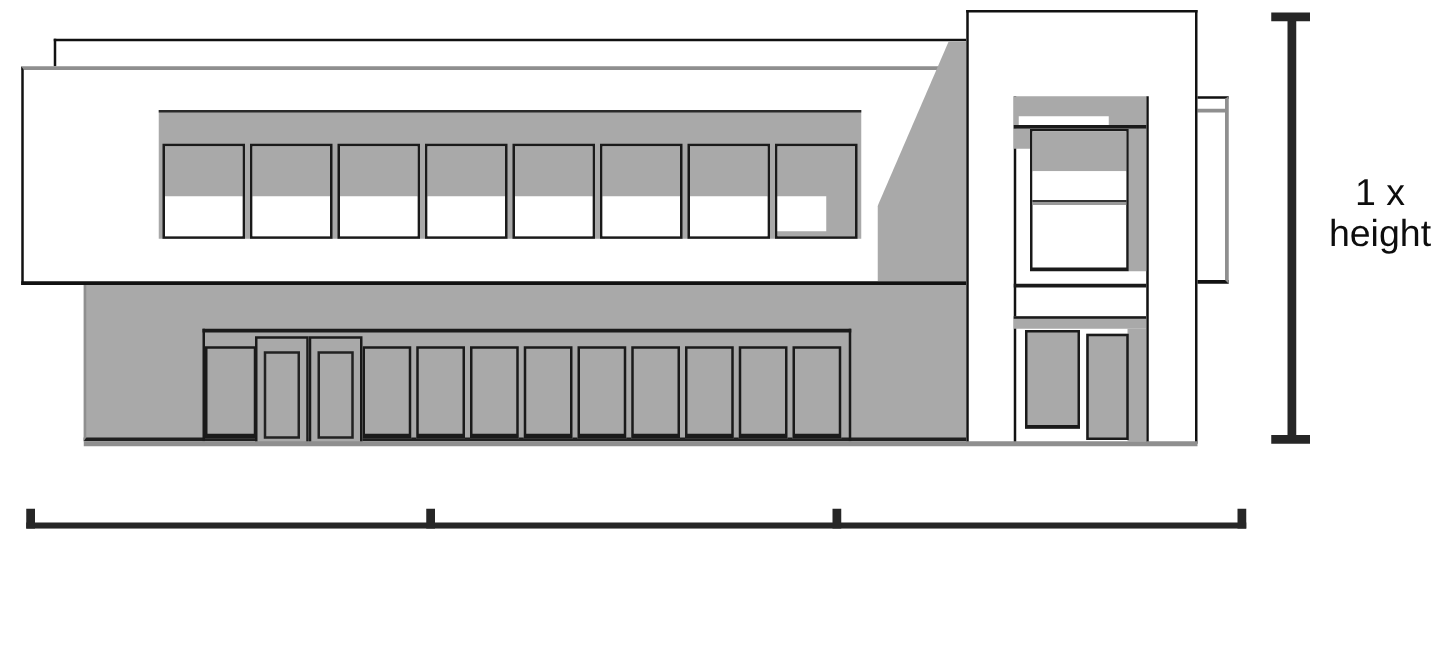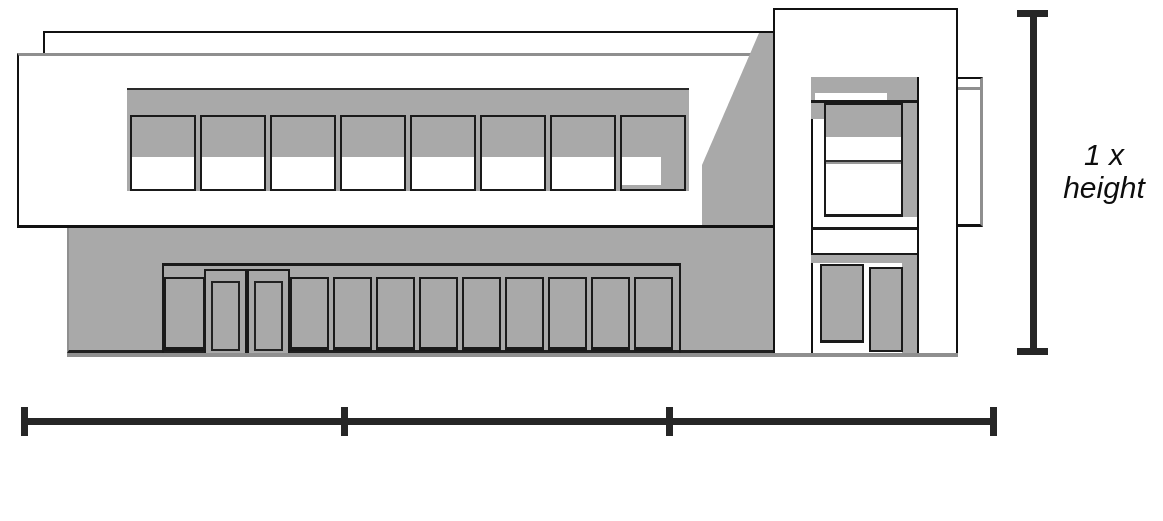--- a/index.html
+++ b/index.html
@@ -1,20 +1,20 @@
 <!DOCTYPE html>
 <html style="--wall: #a9a9a9; --shade: #8f8f8f; --outline: #1a1a1a; --dimension: #262626; --background: #ffffff;"><head>
 <meta charset="utf-8">
 <style>
   :root{
     --wall:#a9a9a9; --shade:#8f8f8f; --outline:#1a1a1a; --dimension:#262626; --background:#ffffff;
   }
   html,body{margin:0;padding:0;background:var(--background);}
-  .stage{position:relative;width:1163px;height:521px;background:var(--background);overflow:hidden;
-         font-family:"Liberation Sans", sans-serif;font-style:italic;}
+  .stage{position:relative;width:1163px;height:423px;background:var(--background);overflow:hidden;
+         font-family:"Liberation Sans", sans-serif;}
   .abs{position:absolute;box-sizing:border-box;}
 
   
   .parapet{left:43px;top:31px;width:730px;height:25px;background:#fff;
            border-top:2px solid #111;border-left:2px solid #111;z-index:1;}
   .fascia{left:17px;top:53px;width:756px;height:175px;background:#fff;
           border-top:3px solid var(--shade);border-left:2px solid #111;border-bottom:3px solid #111;z-index:2;}
   .upper-strip{left:127px;top:88px;width:562px;height:103px;background:var(--wall);
                border-top:2px solid #2a2a2a;z-index:3;}
   .uwin-row{position:absolute;left:3px;top:25px;display:flex;gap:4px;}

